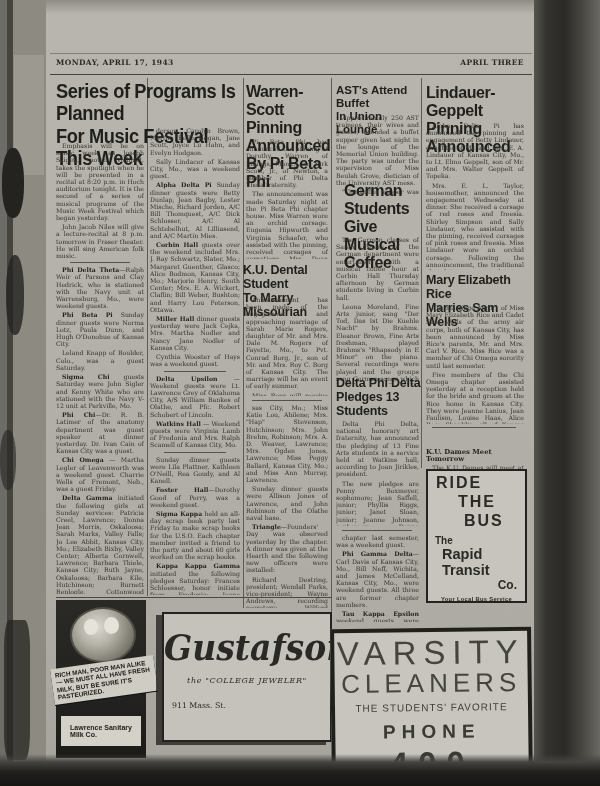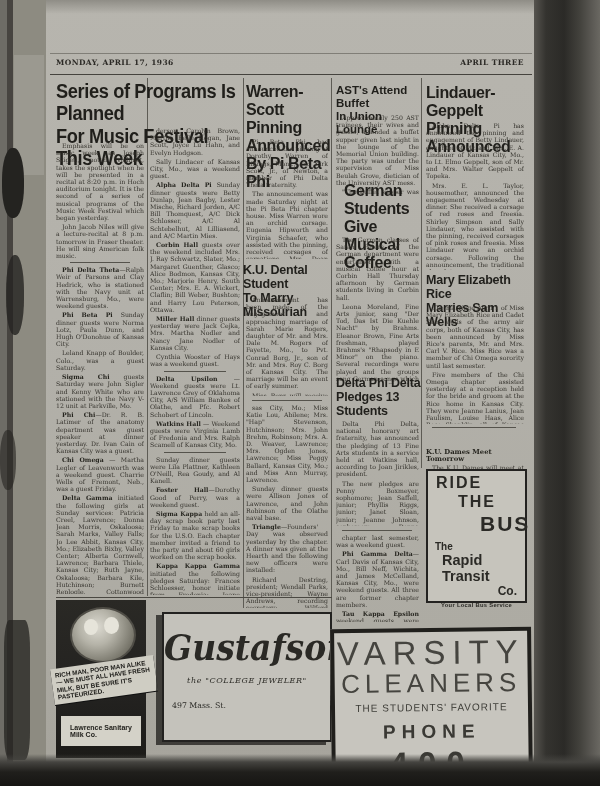--- a/index.html
+++ b/index.html
@@ -115,21 +115,21 @@
   .varsity-phone{font-size:19px;letter-spacing:6px;font-weight:bold;margin-top:8px;color:#3a3934;}
   .varsity-number{font-size:33px;letter-spacing:10px;font-weight:bold;margin-top:2px;color:#3a3934;}
   .bus-ad{
     position:absolute;left:426px;top:469px;width:97px;height:130px;z-index:3;
     background:#c6c4bc;border:2px solid #232220;
     font-family:"Liberation Sans",sans-serif;color:#2b2a26;
   }
   .bus-line1{font-size:11px;font-weight:bold;margin:6px 0 0 7px;}
   .bus-ride{font-size:16px;font-weight:bold;letter-spacing:2px;margin:3px 0 0 8px;}
   .bus-the{font-size:16px;font-weight:bold;letter-spacing:2px;margin:1px 0 0 30px;}
-  .bus-bus{font-size:21px;font-weight:bold;letter-spacing:2px;margin:1px 0 0 52px;}
+  .bus-bus{font-size:16px;font-weight:bold;letter-spacing:2px;margin:1px 0 0 36px;}
   .bus-the2{font-size:10px;font-weight:bold;margin:5px 0 0 7px;}
   .bus-name{font-size:14.5px;font-weight:bold;margin:0 8px 0 14px;letter-spacing:0;}
   .bus-co{font-size:12px;font-weight:bold;text-align:right;margin:0 8px 0 0;}
   .bus-footer{font-size:5.8px;font-weight:bold;text-align:center;margin-top:4px;letter-spacing:0.3px;}
 </style>
 </head>
 <body>
 
 <div class="paper"></div>
 <div class="left-edge">
@@ -137,21 +137,21 @@
   <div class="blotch" style="left:2px;top:148px;width:22px;height:70px;"></div>
   <div class="blotch" style="left:6px;top:255px;width:18px;height:80px;opacity:.8;"></div>
   <div class="blotch" style="left:0;top:430px;width:16px;height:60px;opacity:.6;"></div>
   <div class="blotch" style="left:4px;top:620px;width:26px;height:140px;opacity:.75;border-radius:20%;"></div>
 </div>
 <div class="right-edge"></div>
 <div class="top-shade"></div>
 
 <div class="rule-top"></div>
 <div class="masthead">
-  <span>MONDAY, APRIL 17, 1936</span>
+  <span>MONDAY, APRIL 17, 1943</span>
   <span>APRIL THREE</span>
 </div>
 <div class="rule-masthead"></div>
 
 <div class="vrule" style="left:147px;top:78px;height:518px;"></div>
 <div class="vrule" style="left:243px;top:78px;height:530px;"></div>
 <div class="vrule" style="left:331px;top:78px;height:547px;"></div>
 <div class="vrule" style="left:421px;top:78px;height:390px;"></div>
 <div class="hrule-ads"></div>
 
@@ -261,21 +261,21 @@
     <div class="milk-face" style="left:32px;top:8px;width:15px;height:17px;"></div>
   </div>
   <div class="milk-label">RICH MAN, POOR MAN ALIKE — WE MUST ALL HAVE FRESH MILK, BUT BE SURE IT'S PASTEURIZED.</div>
   <div class="milk-company">Lawrence Sanitary<br>Milk Co.</div>
 </div>
 
 <div class="gustafson-ad">
   <div class="gustafson-name">Gustafson</div>
   <div class="gustafson-tagline">the "COLLEGE JEWELER"</div>
   <div class="gustafson-bottom">
-    <span>497 Mass. St.</span>
+    <span>911 Mass. St.</span>
   </div>
 </div>
 
 <div class="varsity-ad">
   <div class="varsity-name">VARSITY</div>
   <div class="varsity-line2">CLEANERS</div>
   <div class="varsity-tagline">THE STUDENTS' FAVORITE</div>
   <div class="varsity-phone">PHONE</div>
   <div class="varsity-number">400</div>
 </div>

